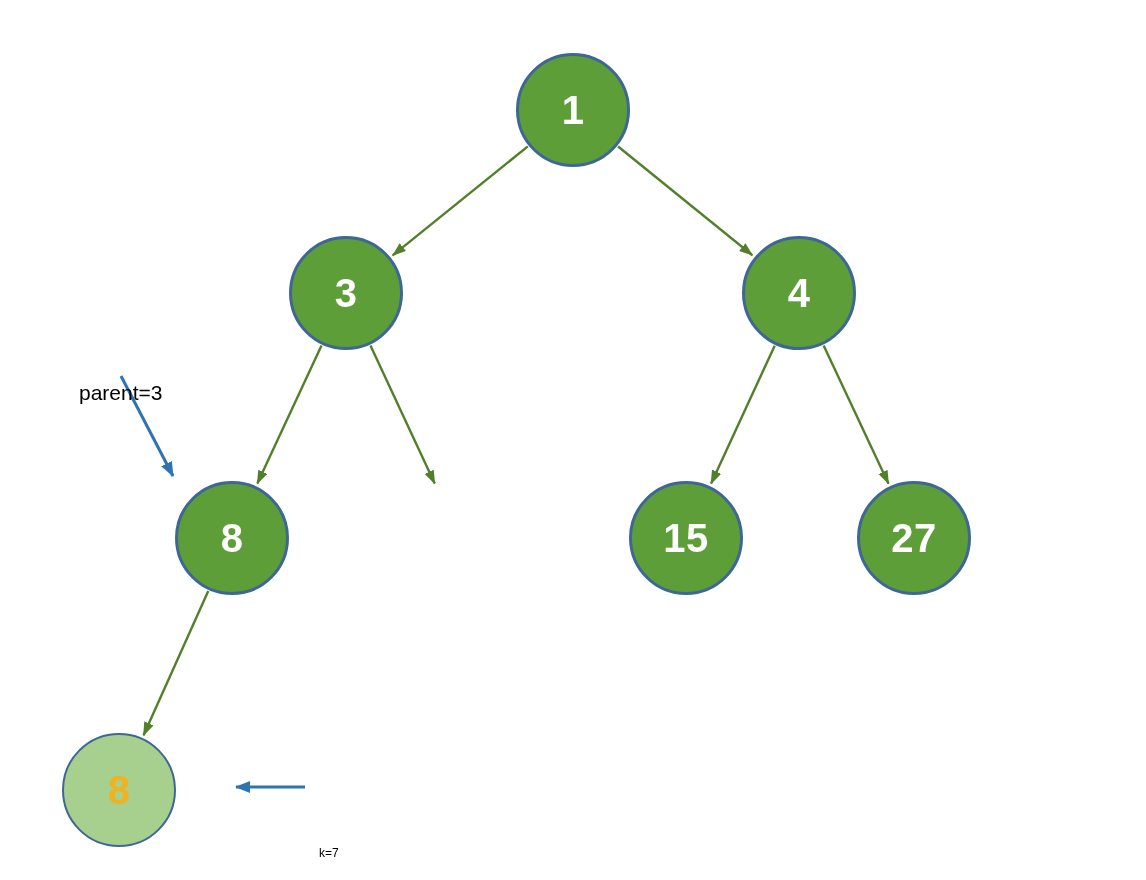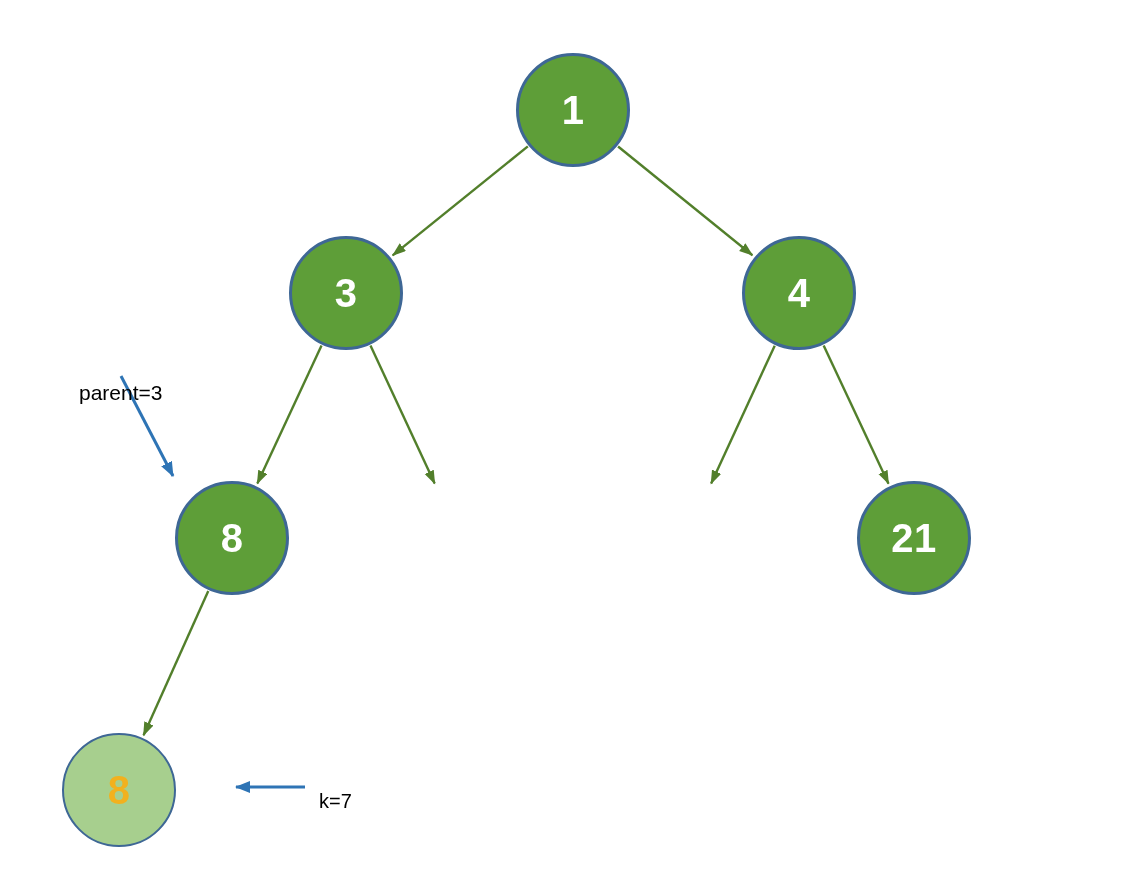--- a/index.html
+++ b/index.html
@@ -51,21 +51,21 @@
   }
   .annotation {
     position: absolute;
     color: var(--annotation-text);
     font-size: 21px;
     line-height: 1.2;
     white-space: nowrap;
     margin-top: 42px;
   }
   .annotation--parent { left: 79px; top: 338px; }
-  .annotation--k      { left: 319px; top: 747px; font-size: 20px; }
+  .annotation--k      { left: 319px; top: 804px; font-size: 12px; }
 </style>
 </head>
 <body>
 
 <div class="canvas" style="--background: #FFFFFF; --node-fill: #5E9E38; --node-border: #3E6795; --node-text: #FFFFFF; --highlight-fill: #A7CF8E; --highlight-text: #F2B11E; --annotation-text: #000000;">
 
   <svg id="edge-layer" viewBox="0 0 1146 880" xmlns="http://www.w3.org/2000/svg">
     <defs>
       <marker id="arrow-green" markerUnits="userSpaceOnUse" markerWidth="15" markerHeight="12" refX="13" refY="5" orient="auto">
         <path d="M0,0 L14,5 L0,10 z" fill="#527F2B"></path>
@@ -94,22 +94,25 @@
   </div>
   <div class="node" style="left: 289px; top: 236px;">
     <span class="node-label">3</span>
   </div>
   <div class="node" style="left: 742px; top: 236px;">
     <span class="node-label">4</span>
   </div>
   <div class="node" style="left: 175px; top: 481px;">
     <span class="node-label">8</span>
   </div>
+  <div class="node" style="left: 629px; top: 481px;">
+    <span class="node-label">15</span>
+  </div>
   <div class="node" style="left: 857px; top: 481px;">
-    <span class="node-label">21</span>
+    <span class="node-label">27</span>
   </div>
   <div class="node highlight" style="left: 62px; top: 733px;">
     <span class="node-label">8</span>
   </div>
 
   <div class="annotation annotation--parent">parent=3</div>
   <div class="annotation annotation--k">k=7</div>
 
 </div>
 

